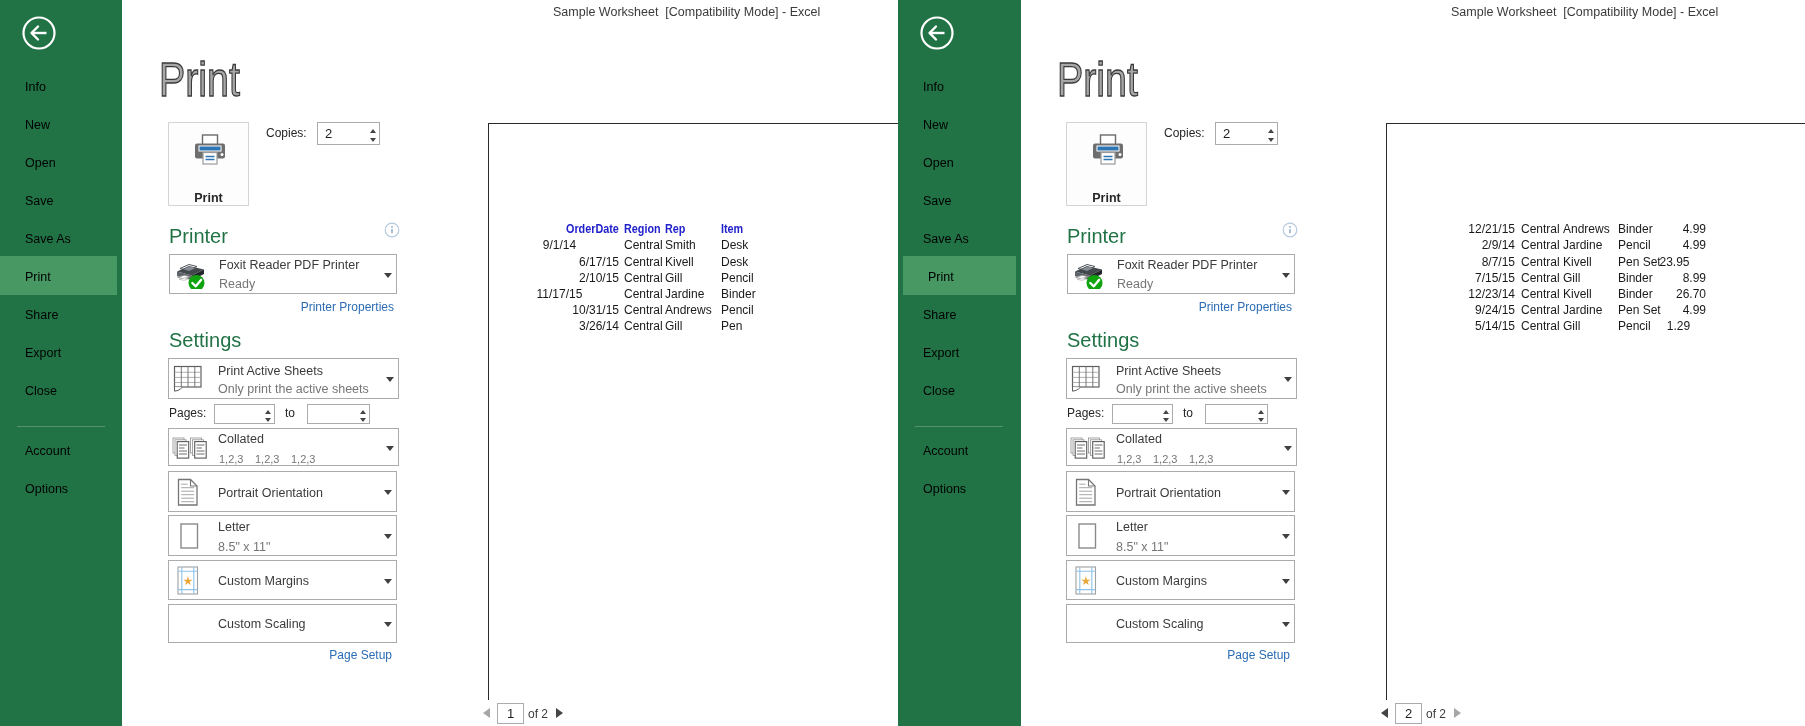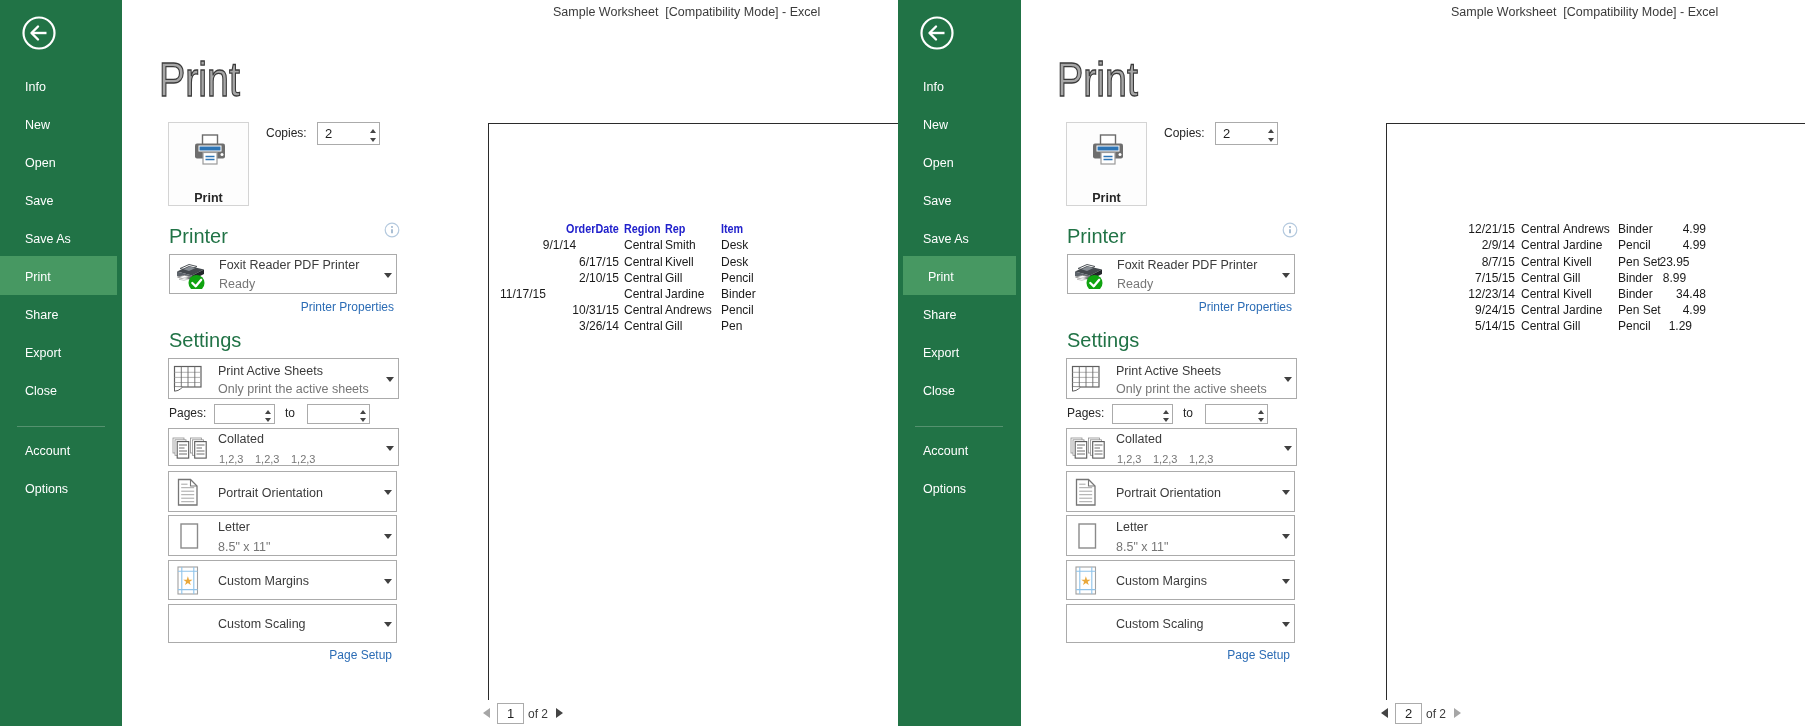--- a/index.html
+++ b/index.html
@@ -1,18 +1,18 @@
 <!DOCTYPE html>
 <html><head><meta charset="utf-8"><style>
 html,body{margin:0;padding:0;}
 body{width:1805px;height:726px;position:relative;font-family:"Liberation Sans",sans-serif;background:#fff;overflow:hidden;}
 .panel{position:absolute;top:0;height:726px;background:#fff;overflow:hidden;}
 .sb{position:absolute;left:0;top:0;height:726px;background:#217346;}
 .back{position:absolute;left:12px;top:6px;}
-.mi{position:absolute;left:25px;height:18px;line-height:18px;font-size:12.5px;color:#ffffff;}
+.mi{position:absolute;left:25px;height:18px;line-height:18px;font-size:12.5px;color:#000000;}
 .mi.sel{right:5px;width:auto;background:#479862;padding-left:25px;box-sizing:border-box;height:39px;line-height:42px;}
 .msep{position:absolute;left:17px;top:426px;width:88px;height:1px;background:#55926f;}
 .ttl{position:absolute;left:553px;top:5px;width:260px;text-align:center;font-size:12.5px;color:#3b3b3b;white-space:nowrap;}
 .bigt{position:absolute;left:159px;top:55px;font-size:48px;line-height:50px;color:rgba(60,60,60,0.45);-webkit-text-stroke:1.3px #3a3a3a;transform:scaleX(0.82);transform-origin:0 0;}
 .pbtn{position:absolute;left:168px;top:122px;width:81px;height:84px;border:1px solid #d4d4d4;background:#fdfdfd;box-sizing:border-box;}
 .pbl{position:absolute;left:0;top:68px;width:100%;text-align:center;font-size:12.5px;font-weight:700;color:#262626;}
 .lbl{position:absolute;font-size:12px;color:#262626;white-space:nowrap;}
 .box{position:absolute;border:1px solid #ababab;background:#fff;box-sizing:border-box;}
 .tri-up{position:absolute;width:0;height:0;border:3.5px solid transparent;border-bottom:4.5px solid #444;}
 .tri-dn{position:absolute;width:0;height:0;border:3.5px solid transparent;border-top:4.5px solid #444;}
@@ -187,21 +187,21 @@
         <span class="ls" style="left:165px">Kivell</span>
         <span class="ls" style="left:221px">Desk</span>
       </div>
 <div class="trow" style="top:269.7px">
         <span class="rs" style="left:0;width:119px;text-align:right">2/10/15</span>
         <span class="ls" style="left:124px">Central</span>
         <span class="ls" style="left:165px">Gill</span>
         <span class="ls" style="left:221px">Pencil</span>
       </div>
 <div class="trow" style="top:285.8px">
-        <span class="rs" style="left:0;width:119px;text-align:left">11/17/15</span>
+        <span class="rs" style="left:0;width:119px;text-align:center">11/17/15</span>
         <span class="ls" style="left:124px">Central</span>
         <span class="ls" style="left:165px">Jardine</span>
         <span class="ls" style="left:221px">Binder</span>
       </div>
 <div class="trow" style="top:301.9px">
         <span class="rs" style="left:0;width:119px;text-align:right">10/31/15</span>
         <span class="ls" style="left:124px">Central</span>
         <span class="ls" style="left:165px">Andrews</span>
         <span class="ls" style="left:221px">Pencil</span>
       </div>
@@ -374,42 +374,42 @@
         <span class="ls" style="left:123px">Central</span>
         <span class="ls" style="left:165px">Kivell</span>
         <span class="ls" style="left:220px">Pen Set</span>
         <span class="rs" style="left:245px;width:63px;text-align:center">23.95</span>
       </div>
 <div class="trow" style="top:269.7px">
         <span class="rs" style="left:0;width:117px;text-align:right">7/15/15</span>
         <span class="ls" style="left:123px">Central</span>
         <span class="ls" style="left:165px">Gill</span>
         <span class="ls" style="left:220px">Binder</span>
-        <span class="rs" style="left:245px;width:63px;text-align:center">8.99</span>
+        <span class="rs" style="left:245px;width:63px;text-align:right">8.99</span>
       </div>
 <div class="trow" style="top:285.8px">
         <span class="rs" style="left:0;width:117px;text-align:right">12/23/14</span>
         <span class="ls" style="left:123px">Central</span>
         <span class="ls" style="left:165px">Kivell</span>
         <span class="ls" style="left:220px">Binder</span>
-        <span class="rs" style="left:245px;width:63px;text-align:right">34.48</span>
+        <span class="rs" style="left:245px;width:63px;text-align:right">26.70</span>
       </div>
 <div class="trow" style="top:301.9px">
         <span class="rs" style="left:0;width:117px;text-align:right">9/24/15</span>
         <span class="ls" style="left:123px">Central</span>
         <span class="ls" style="left:165px">Jardine</span>
         <span class="ls" style="left:220px">Pen Set</span>
         <span class="rs" style="left:245px;width:63px;text-align:right">4.99</span>
       </div>
 <div class="trow" style="top:318.0px">
         <span class="rs" style="left:0;width:117px;text-align:right">5/14/15</span>
         <span class="ls" style="left:123px">Central</span>
         <span class="ls" style="left:165px">Gill</span>
         <span class="ls" style="left:220px">Pencil</span>
-        <span class="rs" style="left:231px;width:63px;text-align:right">1.29</span>
+        <span class="rs" style="left:249px;width:63px;text-align:center">1.29</span>
       </div>
 </div>
 <div class="tri-l" style="left:483px;top:708px;border-right-color:#444"></div>
 <div class="box" style="left:497px;top:703px;width:27px;height:21px">
       <div style="position:absolute;left:0;width:100%;text-align:center;top:0;line-height:19px;font-size:13px;color:#1e1e1e">2</div>
     </div>
 <div class="lbl" style="left:528px;top:707px;color:#3b3b3b">of 2</div>
 <div class="tri-r" style="left:556px;top:708px;border-left-color:#a6a6a6"></div>
 </div>
 </body></html>

